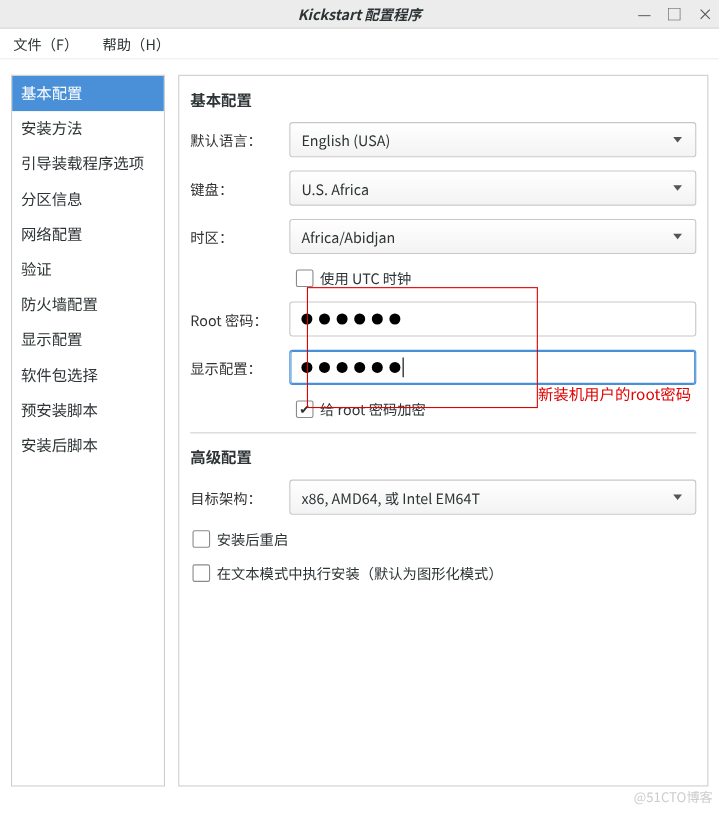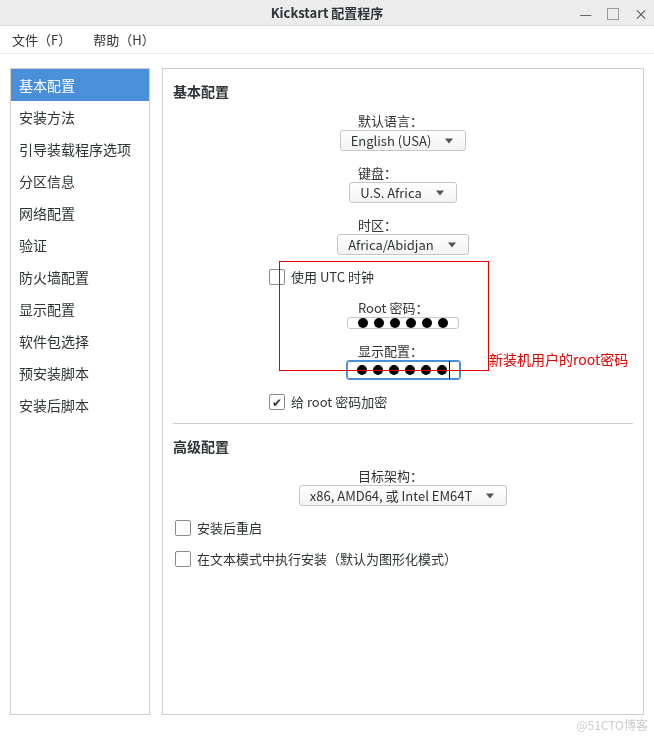--- a/index.html
+++ b/index.html
@@ -16,21 +16,21 @@
   
   .titlebar {
     height: 26px;
     background: #ececec;
     display: flex;
     align-items: center;
     justify-content: center;
     position: relative;
     border-bottom: 1px solid #d8d8d8;
   }
-  .titlebar .title { font-weight: bold; font-size: 13px; }
+  .titlebar .title { font-weight: bold; font-size: 13px; font-style: italic; }
   .titlebar .win-controls { position: absolute; right: 6px; display: flex; gap: 14px; font-size: 14px; color:#555;}
   .titlebar .win-controls span { cursor: pointer; }
   
   .menubar { height: 28px; display: flex; align-items: center; padding: 0 6px; gap: 10px; border-bottom: 1px solid #eee;}
   .menubar .menu-item { padding: 4px 6px; cursor: default;}
   
   .main { display: flex; padding: 14px 10px 10px 10px; gap: 12px; height: calc(100% - 54px - 18px);}
   .sidebar {
     width: 140px;
     border: 1px solid #cfcfcf;
@@ -52,21 +52,20 @@
   }
   .section-title {
     font-weight: bold;
     font-size: 14px;
     margin: 4px 0 10px 0;
   }
   .form-row {
     display: flex;
     align-items: center;
     margin-bottom: 12px;
-    flex-direction: column;
   }
   .form-label {
     width: 90px;
     font-size: 13px;
     color: #333;
   }
   .dropdown {
     flex: 1;
     height: 32px;
     border: 1px solid #c7c7c7;

